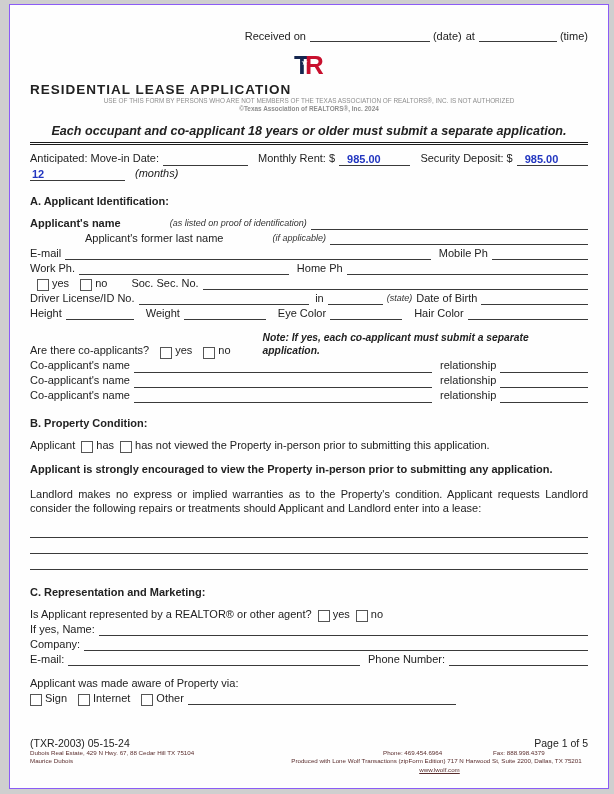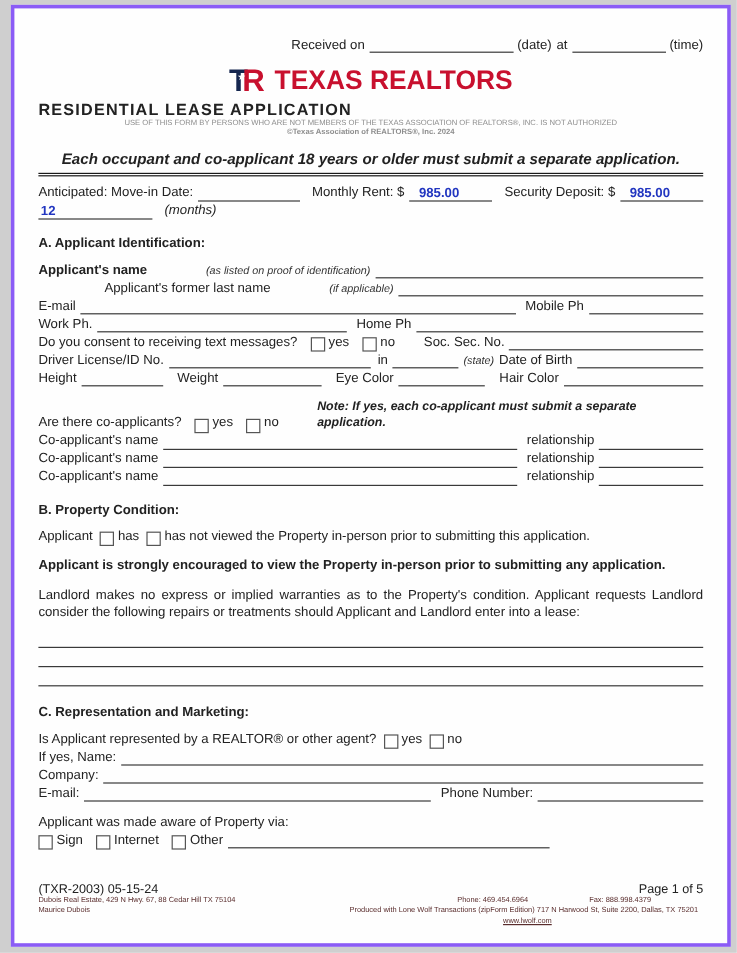--- a/index.html
+++ b/index.html
@@ -8,21 +8,21 @@
     background:#cfcfcf;
     font-family:"Liberation Sans", sans-serif;
     color:#222;
     box-sizing:border-box;
   }
   .page {
     position:relative;
     margin:4px 3px 3px 9px;
     width:600px; height:785px;
     background:#fefefe;
-    border:3px solid #8b5cf6;
+    border:1px solid #8b5cf6;
     box-sizing:border-box;
     padding:24px 20px 0 20px;
     overflow:hidden;
   }
   .row { display:flex; align-items:flex-end; font-size:11px; line-height:13.5px; margin-bottom:1.5px; }
   .lbl { white-space:nowrap; padding-right:4px; }
   .bold { font-weight:bold; }
   .ital { font-style:italic; }
   .hint { font-style:italic; font-size:9px; color:#333; padding-right:4px;padding-left:45px; }
   .blank { border-bottom:1px solid #3a3a3a; height:13px; box-sizing:border-box; }
@@ -68,21 +68,20 @@
     <span class="blank" style="width:78px;"></span>
     <span class="lbl" style="padding-left:3px;padding-right:0;">(time)</span>
   </div>
 
   <div class="logo-wrap">
     <span class="logo-mark">
       <span class="t">T</span>
       <span class="r">R</span>
       <span class="star">★</span>
     </span>
-    <span class="brand-text">TEXAS REALTORS</span>
   </div>
 
   <div class="doc-title">RESIDENTIAL LEASE APPLICATION</div>
   <div class="fine">USE OF THIS FORM BY PERSONS WHO ARE NOT MEMBERS OF THE TEXAS ASSOCIATION OF REALTORS®, INC. IS NOT AUTHORIZED</div>
   <div class="fine2">©Texas Association of REALTORS®, Inc. 2024</div>
 
   <div class="notice">Each occupant and co-applicant 18 years or older must submit a separate application.</div>
 
   <div style="margin-top:7px;">
     <div class="row">
@@ -117,21 +116,20 @@
     <span class="lbl" style="padding-left:8px;">Mobile Ph</span>
     <span class="blank" style="flex:1;"></span>
   </div>
   <div class="row">
     <span class="lbl">Work Ph.</span>
     <span class="blank" style="flex:1;"></span>
     <span class="lbl" style="padding-left:8px;">Home Ph</span>
     <span class="blank" style="flex:1.15;"></span>
   </div>
   <div class="row">
-    <span class="lbl">Do you consent to receiving text messages?</span>
     <span class="cb"></span>
     <span class="lbl">yes</span>
     <span class="cb"></span>
     <span class="lbl">no</span>
     <span class="lbl" style="padding-left:20px;">Soc. Sec. No.</span>
     <span class="blank grow1"></span>
   </div>
   <div class="row">
     <span class="lbl">Driver License/ID No.</span>
     <span class="blank" style="flex:1.6;"></span>

